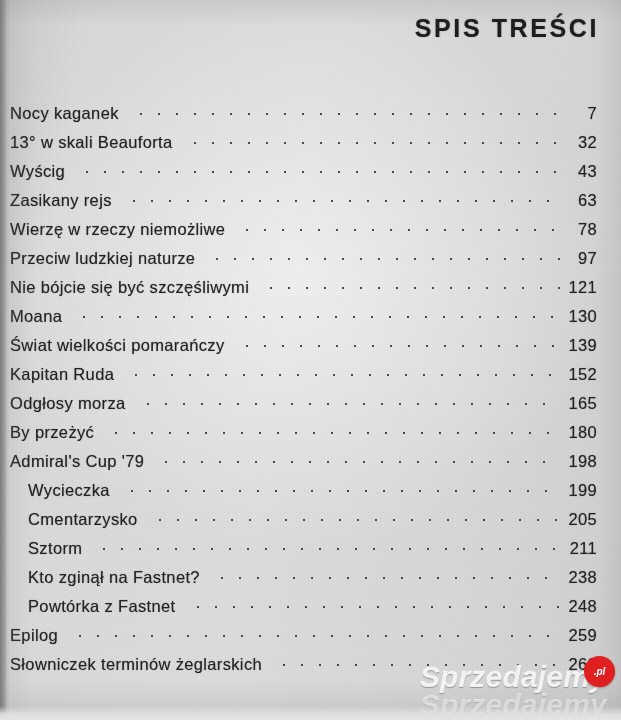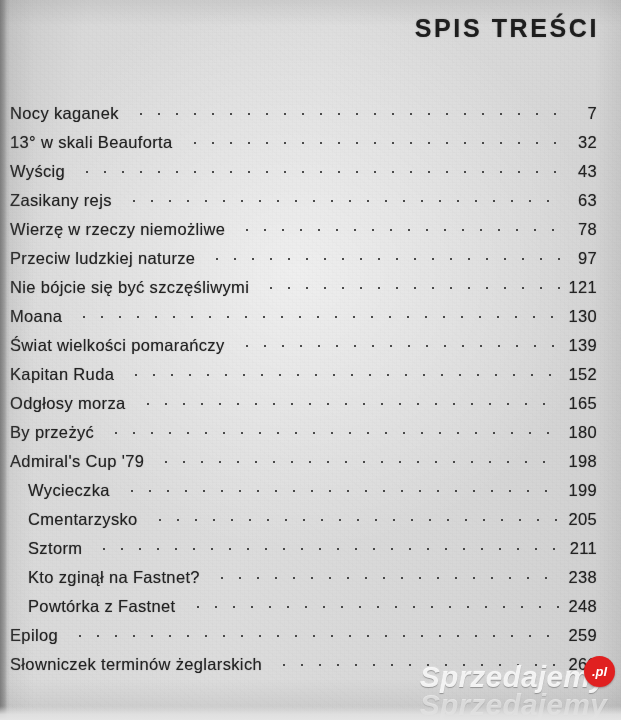--- a/index.html
+++ b/index.html
@@ -160,21 +160,21 @@
     box-shadow: 0 1px 2px rgba(70,0,0,0.35);
   }
 
   #wm-badge-main { right: 6px; top: 656px; }
 
   .wm-badge-text {
     position: absolute;
     width: 31px;
     text-align: center;
     line-height: 31px;
-    font-size: 13px;
+    font-size: 10px;
     font-weight: bold;
     font-style: italic;
     color: #ffffff;
   }
 
   #bottom-cut {
     position: absolute;
     left: 0;
     bottom: 0;
     width: 621px;

